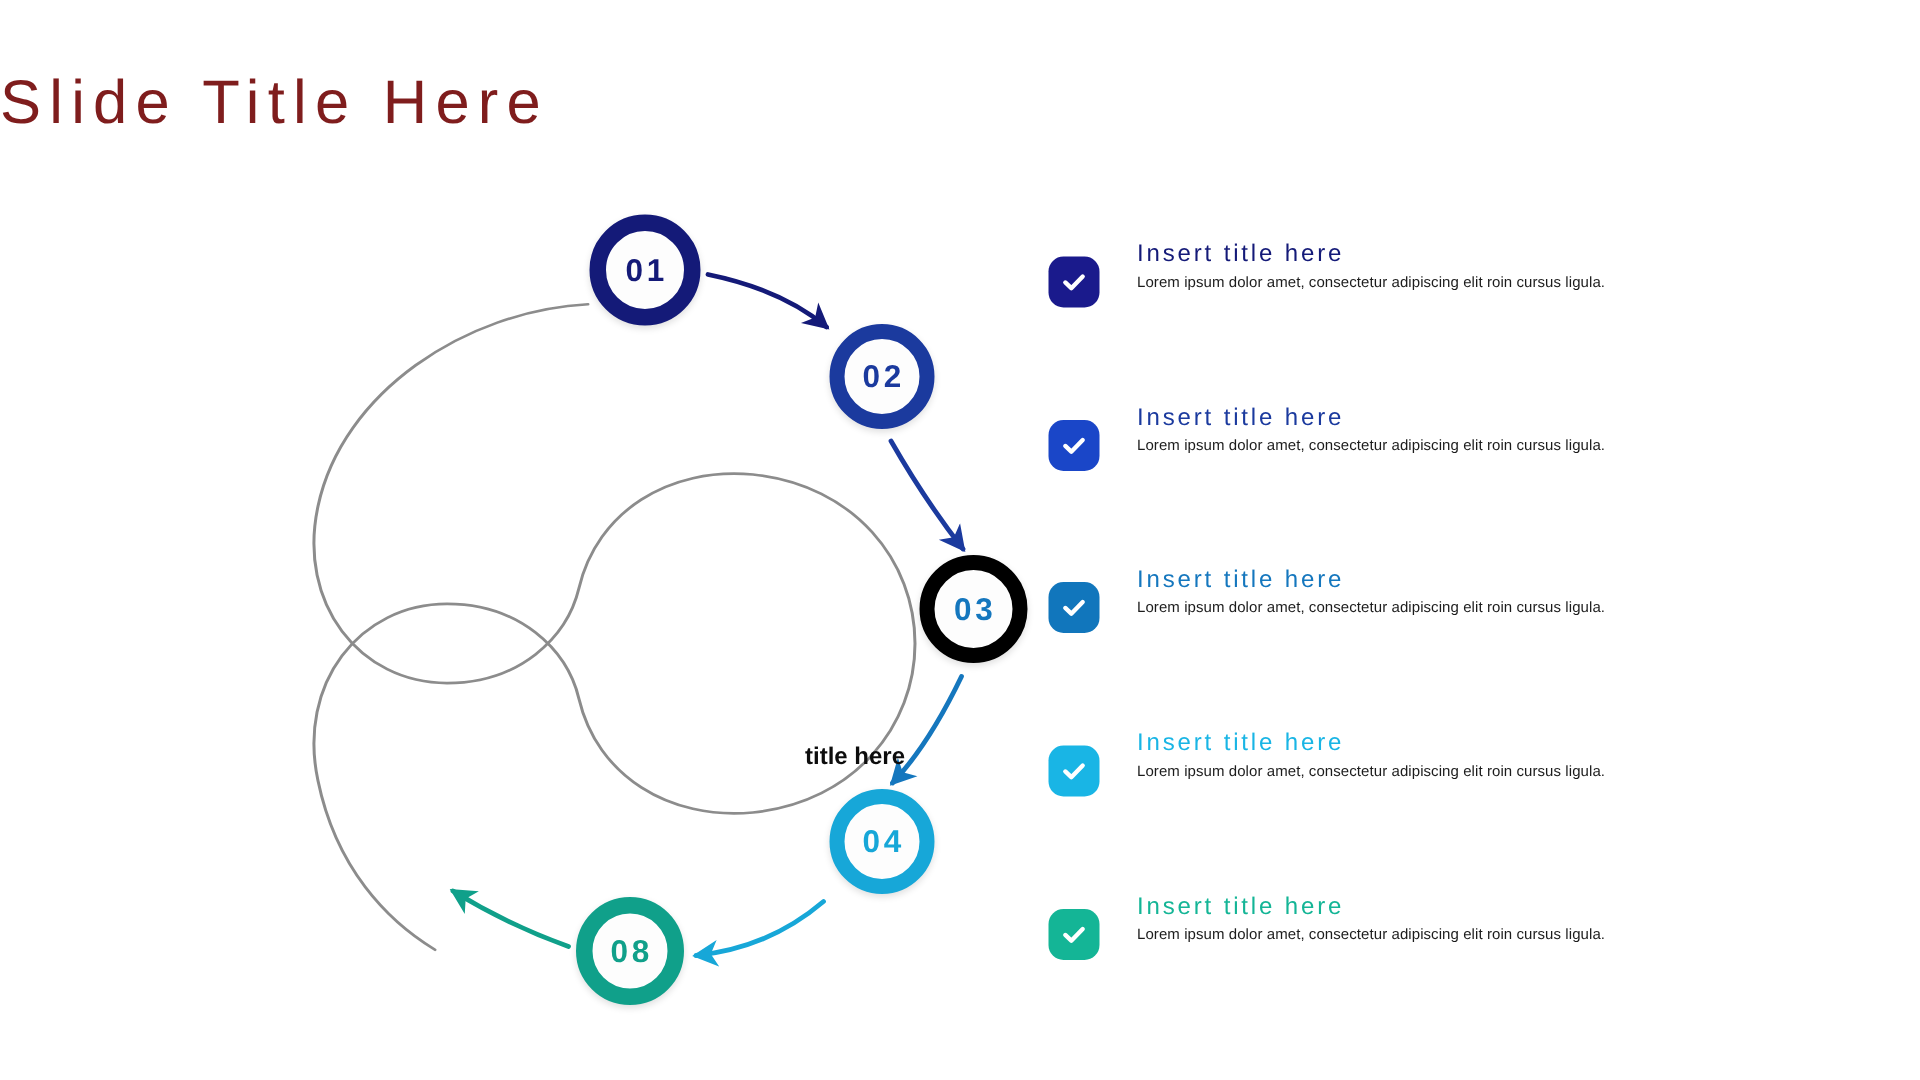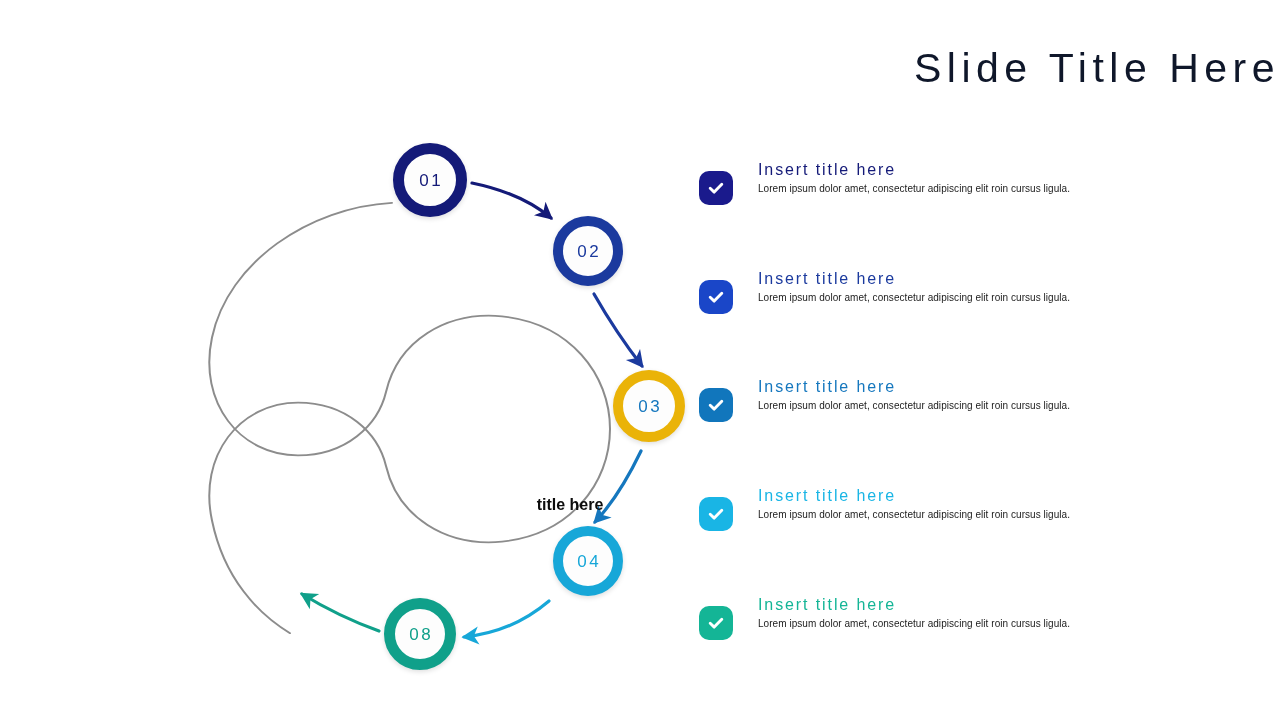--- a/index.html
+++ b/index.html
@@ -23,25 +23,25 @@
     height: 720px;
     background: #ffffff;
   }
 
   
   #slide-title {
     position: absolute;
     left: 0;
     top: 44px;
     width: 1280px;
-    text-align: right;
+    text-align: left;
     font-size: 41px;
     font-weight: 400;
     letter-spacing: 5.5px;
-    color: #0f172a;
+    color: #7f1d1d;
     line-height: 1.2;
     white-space: nowrap;
   }
 
   
   #diagram {
     position: absolute;
     left: 150px;
     top: 110px;
     width: 580px;
@@ -70,30 +70,30 @@
     position: absolute;
     border-radius: 50%;
     background: #fdfdfd;
     box-sizing: border-box;
     display: flex;
     align-items: center;
     justify-content: center;
     box-shadow: 0 2px 5px rgba(0,0,0,0.13);
   }
   .step-num {
-    font-size: 17px;
+    font-size: 21px;
     letter-spacing: 2.5px;
     text-indent: 2.5px;
-    font-weight: 400;
+    font-weight: 700;
     line-height: 1;
   }
 
   #node-01 { left: 243px; top: 33px;  width: 74px; height: 74px; border: 11px solid #141a78; }
   #node-02 { left: 403px; top: 106px; width: 70px; height: 70px; border: 10px solid #1b3a9e; }
-  #node-03 { left: 463px; top: 260px; width: 72px; height: 72px; border: 10px solid #eab308; }
+  #node-03 { left: 463px; top: 260px; width: 72px; height: 72px; border: 10px solid #000000; }
   #node-04 { left: 403px; top: 416px; width: 70px; height: 70px; border: 10px solid #17a7d8; }
   #node-05 { left: 234px; top: 488px; width: 72px; height: 72px; border: 11px solid #10a08a; }
 
   #node-01 .step-num { color: #141a78; }
   #node-02 .step-num { color: #1b3a9e; }
   #node-03 .step-num { color: #1577be; }
   #node-04 .step-num { color: #17a7d8; }
   #node-05 .step-num { color: #10a08a; }
 
   

